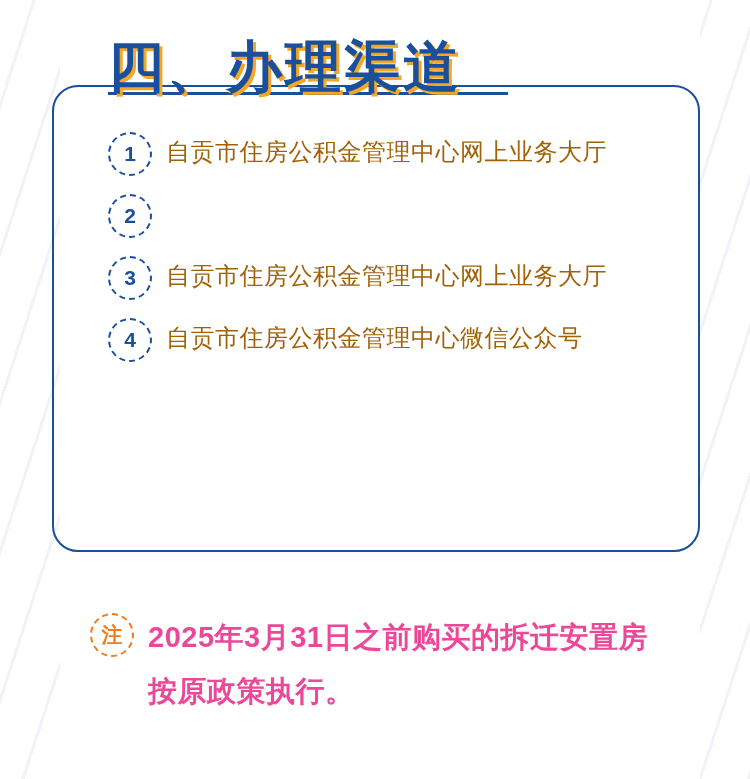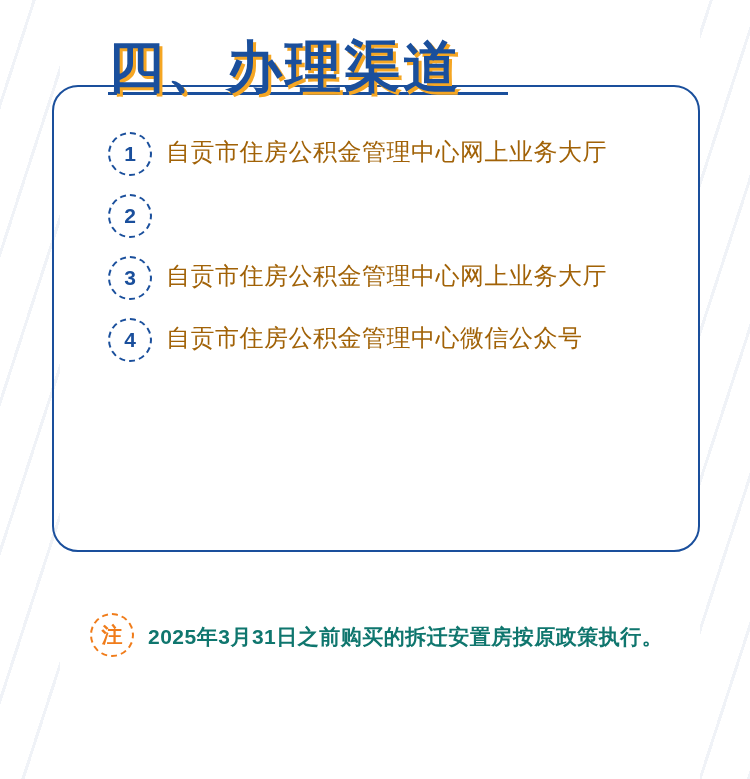--- a/index.html
+++ b/index.html
@@ -127,23 +127,23 @@
     font-size: 21px;
     font-weight: bold;
     display: flex;
     align-items: center;
     justify-content: center;
     margin-top: 3px;
     margin-right: 14px;
     box-sizing: border-box;
   }
   .note-text {
-    font-size: 21px;
+    font-size: 29px;
     line-height: 54px;
-    color: #0f766e;
+    color: #ec4899;
     font-weight: bold;
     letter-spacing: 0.5px;
     max-width: 520px;
   }
 </style>
 </head>
 <body>
 
 <div class="bg-stripes"></div>
 <div class="bg-white-core"></div>

